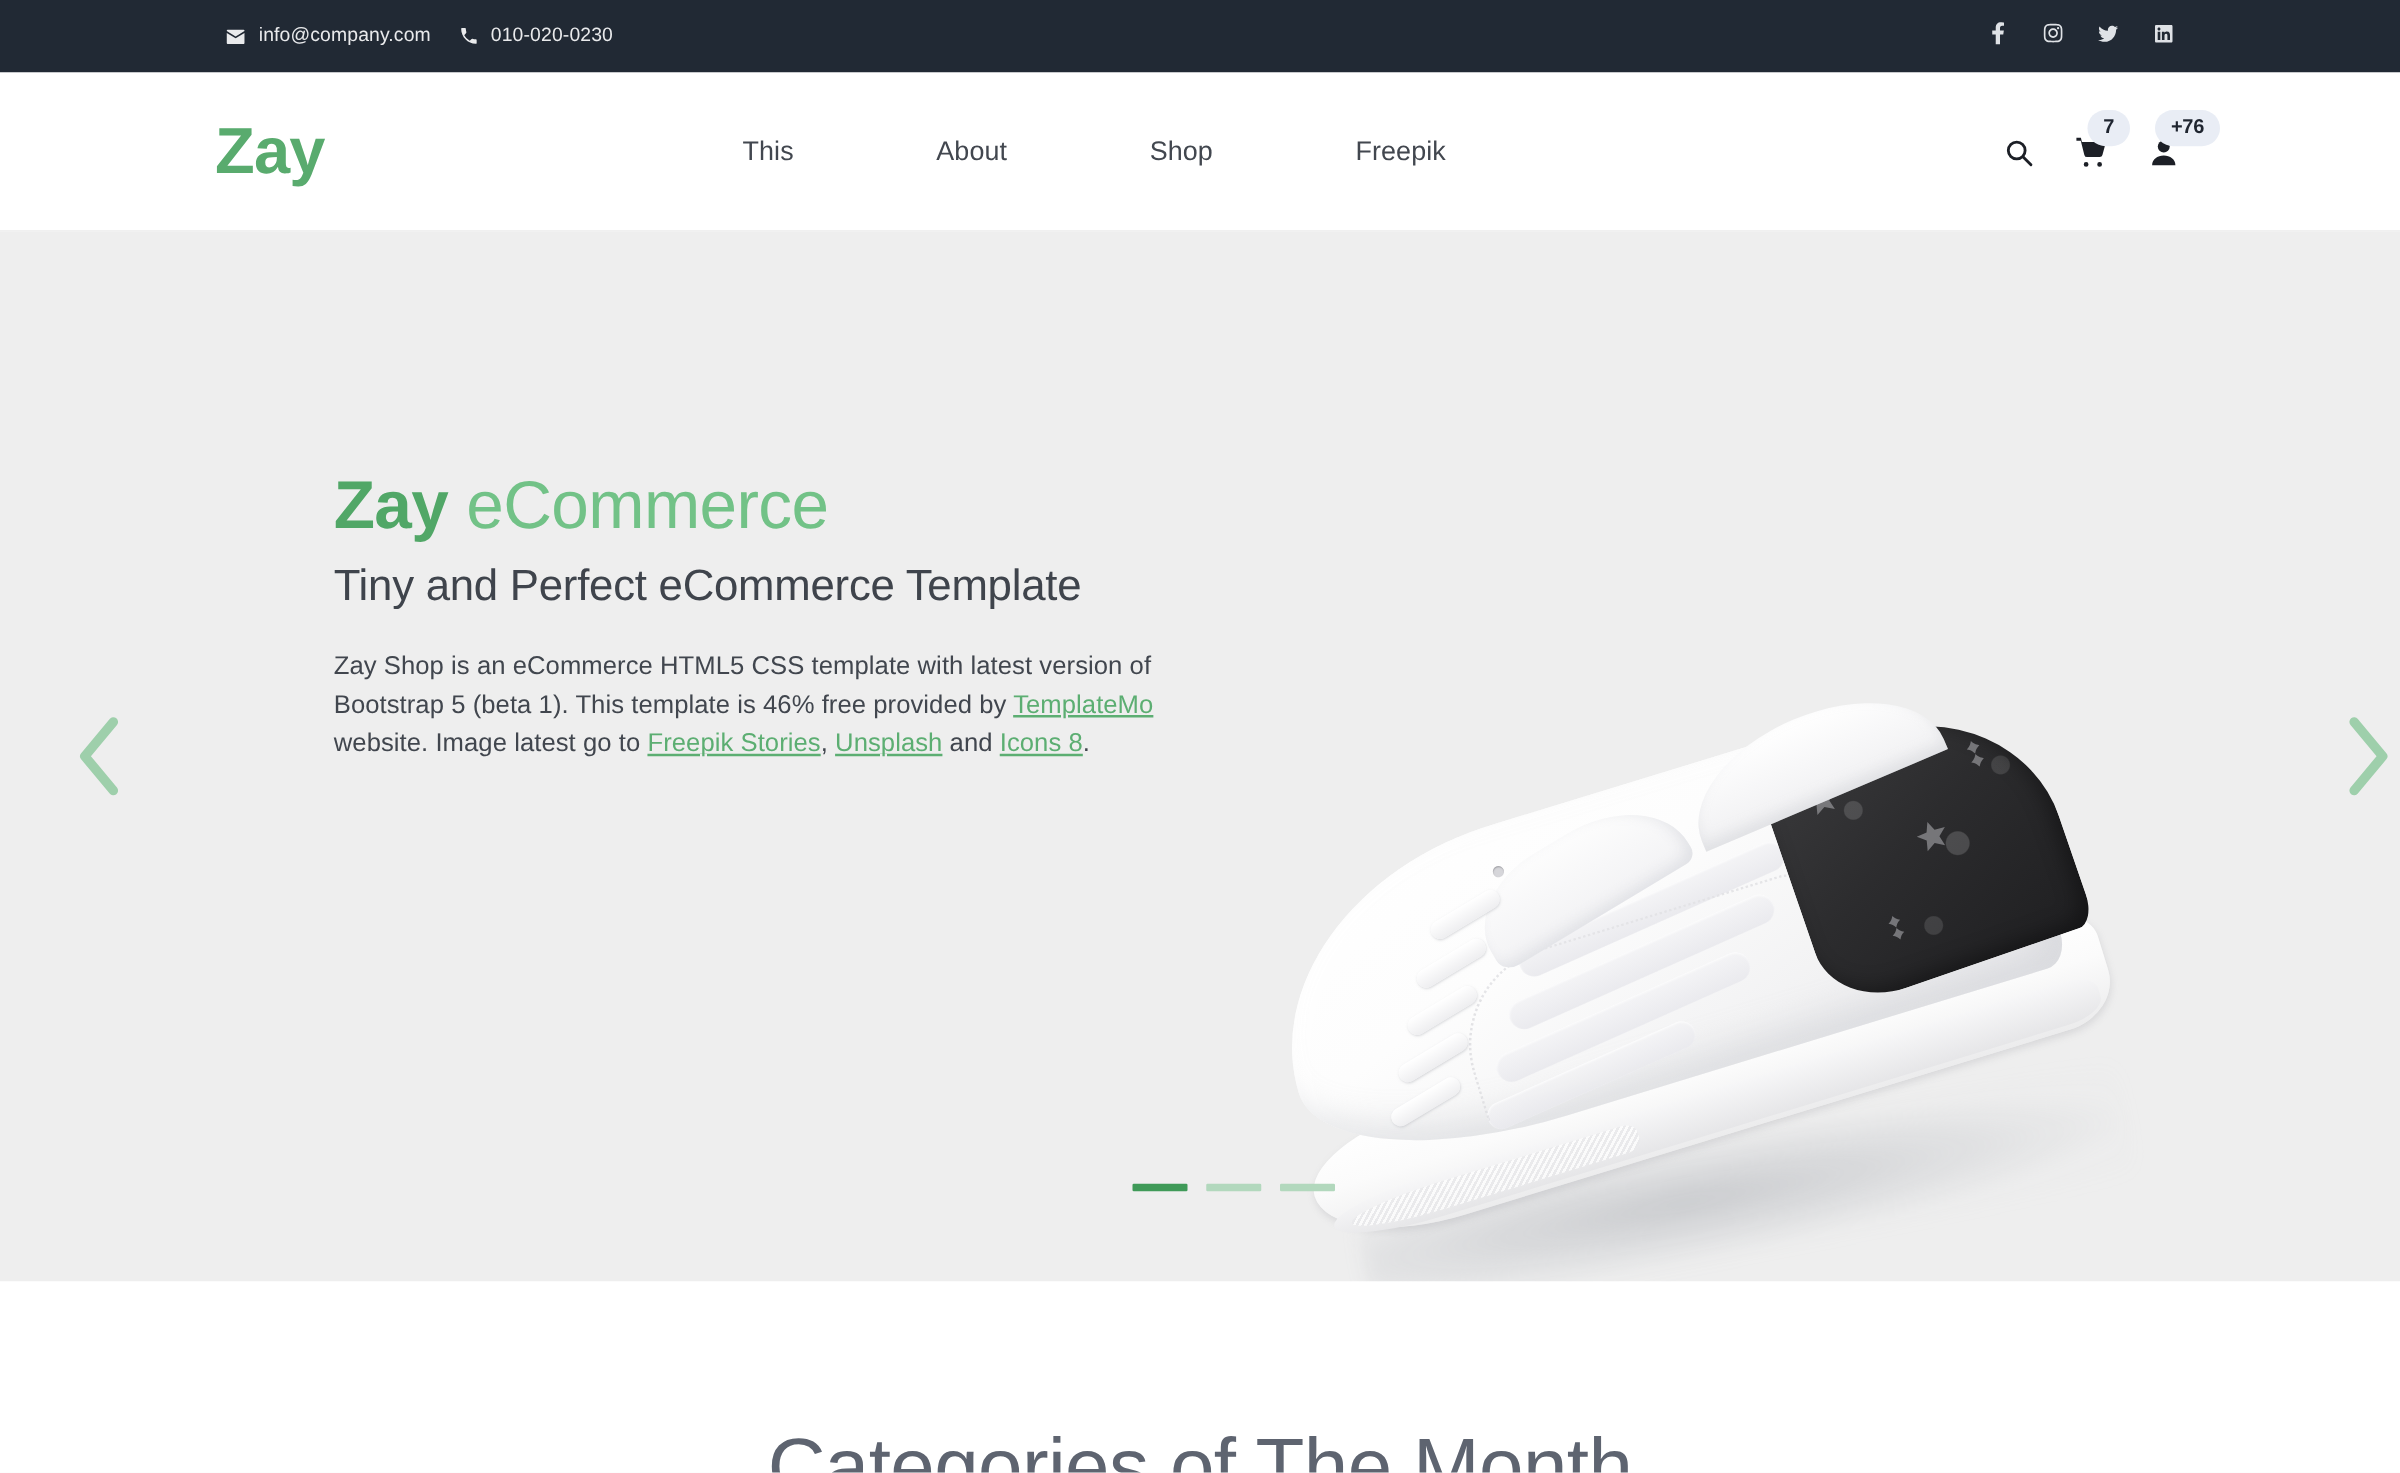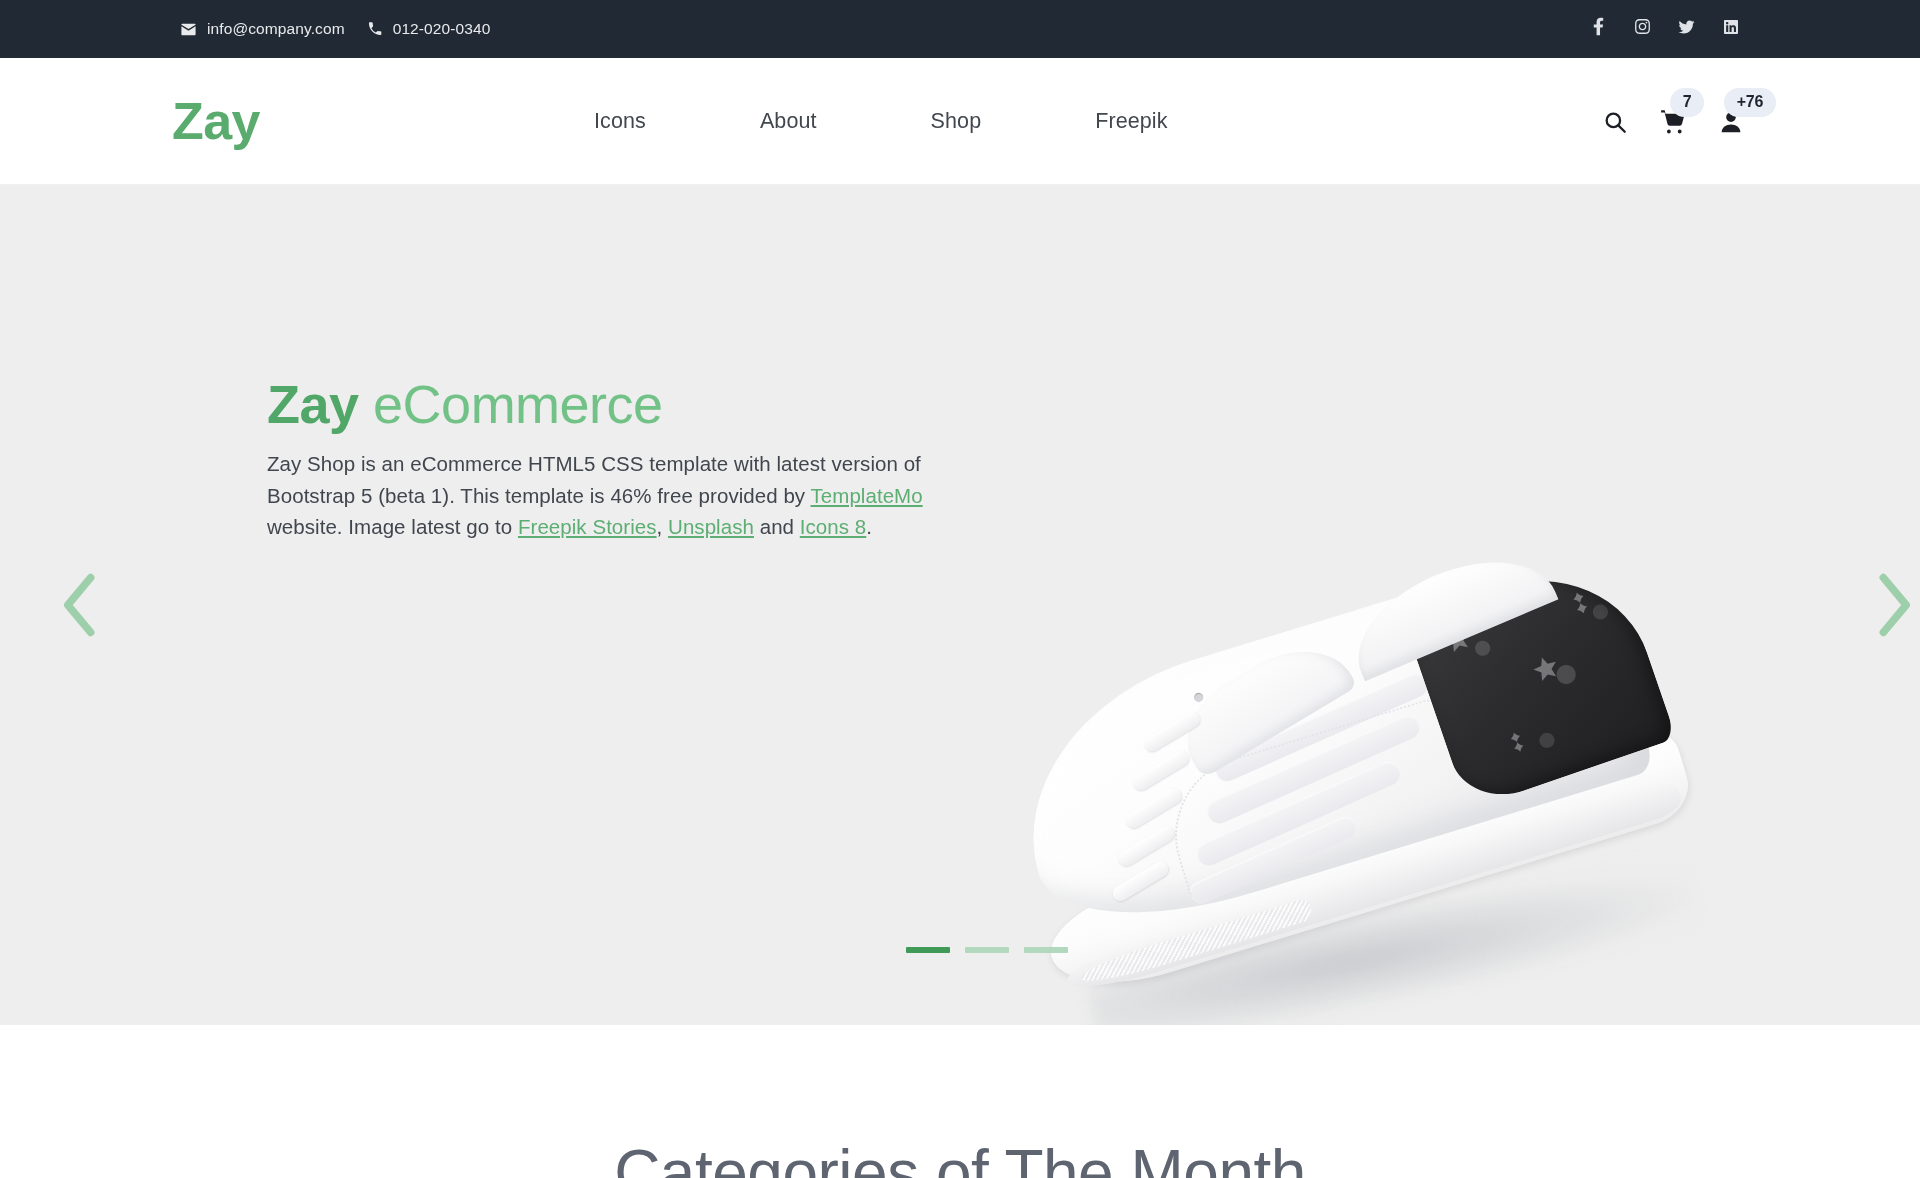--- a/index.html
+++ b/index.html
@@ -372,21 +372,21 @@
           </svg>
       </span>
       <span>info@company.com</span>
     </a>
     <a class="tb-item" href="#">
       <span class="ico">
         <svg width="16" height="16" viewBox="0 0 24 24" fill="currentColor">
             <path d="M6.6 10.8a15.6 15.6 0 0 0 6.6 6.6l2.2-2.2a1.1 1.1 0 0 1 1.1-.27 12.6 12.6 0 0 0 3.9.62c.6 0 1.1.5 1.1 1.1V20a1.1 1.1 0 0 1-1.1 1.1C10.9 21.1 2.9 13.1 2.9 3.1 2.9 2.5 3.4 2 4 2h3.4c.6 0 1.1.5 1.1 1.1 0 1.36.21 2.68.62 3.9.12.38.03.8-.27 1.1L6.6 10.8z"></path>
           </svg>
       </span>
-      <span>012-020-0340</span>
+      <span>010-020-0230</span>
     </a>
   </div>
 
   <div class="topbar-right">
     <a class="soc" href="#">
       <svg width="11" height="19" viewBox="0 0 320 512" fill="currentColor">
           <path d="M279.14 288l14.22-92.66h-88.91v-60.13c0-25.35 12.42-50.06 52.24-50.06h40.42V6.26S260.43 0 225.36 0c-73.22 0-121.08 44.38-121.08 124.72v70.62H22.89V288h81.39v224h100.17V288z"></path>
         </svg>
     </a>
     <a class="soc" href="#">
@@ -404,21 +404,21 @@
           <path d="M416 32H31.9C14.3 32 0 46.5 0 64.3v383.4C0 465.5 14.3 480 31.9 480H416c17.6 0 32-14.5 32-32.3V64.3c0-17.8-14.4-32.3-32-32.3zM135.4 416H69V202.2h66.5V416zm-33.2-243c-21.3 0-38.5-17.3-38.5-38.5S80.9 96 102.2 96c21.2 0 38.5 17.3 38.5 38.5 0 21.3-17.2 38.5-38.5 38.5zm282.1 243h-66.4V312c0-24.8-.5-56.7-34.5-56.7-34.6 0-39.9 27-39.9 54.9V416h-66.4V202.2h63.7v29.2h.9c8.9-16.8 30.6-34.5 62.9-34.5 67.2 0 79.7 44.3 79.7 101.9V416z"></path>
         </svg>
     </a>
   </div>
 </div>
 
 <div class="navbar">
   <a class="logo" href="#">Zay</a>
 
   <div class="nav-links">
-    <a class="nav-link" href="#">Icons</a>
+    <a class="nav-link" href="#">This</a>
     <a class="nav-link" href="#">About</a>
     <a class="nav-link" href="#">Shop</a>
     <a class="nav-link" href="#">Freepik</a>
   </div>
 
   <div class="nav-icons">
     <a class="nav-ico-wrap" href="#">
       <span>
         <svg width="26" height="26" viewBox="0 0 24 24" fill="none" stroke="currentColor" stroke-width="2.1" stroke-linecap="round">
             <circle cx="10.5" cy="10.5" r="6.2"></circle>
@@ -444,20 +444,21 @@
       <span class="badge wide">+76</span>
     </a>
   </div>
 </div>
 
 <div class="hero">
   <div class="hero-inner">
 
     <div class="hero-text">
       <h1 class="hero-title"><b>Zay</b><span> eCommerce</span></h1>
+      <h2 class="hero-sub">Tiny and Perfect eCommerce Template</h2>
       <p class="hero-para"><span>Zay Shop is an eCommerce HTML5 CSS template with latest version of Bootstrap 5 (beta 1). This template is 46% free provided by </span><a href="#">TemplateMo</a><span> website. Image latest go to </span><a href="#">Freepik Stories</a><span>, </span><a href="#">Unsplash</a><span> and </span><a href="#">Icons 8</a><span>.</span></p>
     </div>
 
     <div class="shoe-stage">
       <div class="shoe-wrap">
         <div class="shoe-shadow"></div>
         <div class="shoe">
           <div class="sole"></div>
           <div class="sole-edge"></div>
           <div class="sole-tread"></div>

